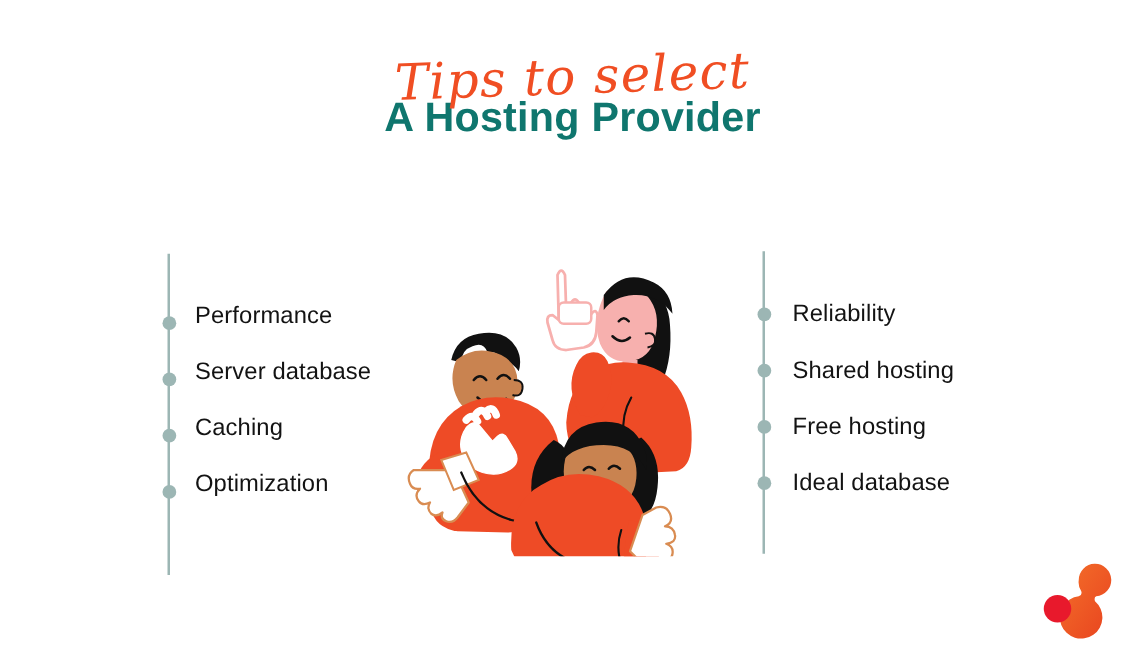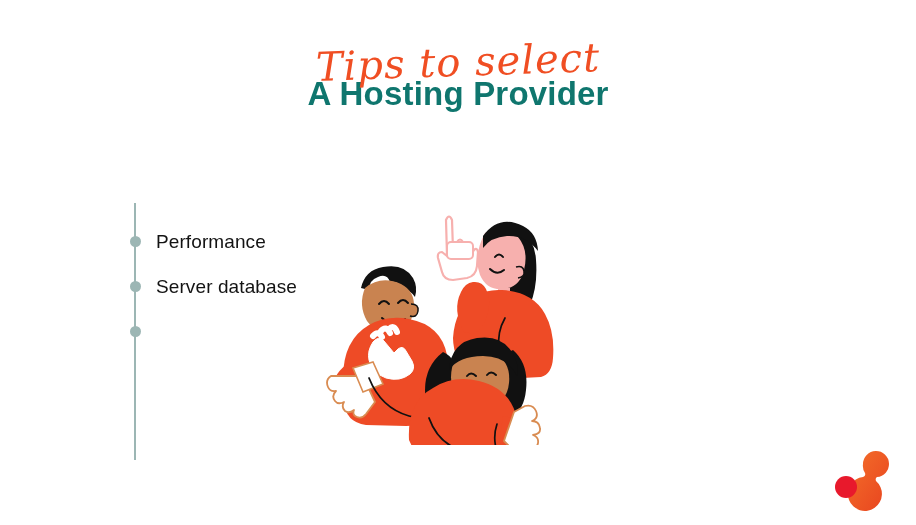--- a/index.html
+++ b/index.html
@@ -96,21 +96,21 @@
     font-size: 19px;
     font-weight: 500;
     color: #131313;
     white-space: nowrap;
     letter-spacing: 0.1px;
   }
   .col-left  .item-label { margin-left: 28px; }
   .col-right .item-label { margin-left: 30px; }
 
   .col-left .items  { padding-top: 16px; }
-  .col-left .item   { height: 45px; }
+  .col-left .item   { height: 45px; align-items: flex-end; }
   .col-right .items { padding-top: 28px; }
   .col-right .item  { height: 45px; }
 
   
   .illustration {
     position: absolute;
     left: 325px;
     top: 210px;
     width: 255px;
     height: 235px;
@@ -143,24 +143,50 @@
       <div class="item">
         <span class="dot"></span>
         <span class="item-label">Performance</span>
       </div>
       <div class="item">
         <span class="dot"></span>
         <span class="item-label">Server database</span>
       </div>
       <div class="item">
         <span class="dot"></span>
+        <span class="item-label">Caching</span>
+      </div>
+      <div class="item">
+        <span class="dot"></span>
+        <span class="item-label">Optimization</span>
       </div>
     </div>
   </div>
 
+  <div class="col col-right">
+    <div class="axis"></div>
+    <div class="items">
+      <div class="item">
+        <span class="dot"></span>
+        <span class="item-label">Reliability</span>
+      </div>
+      <div class="item">
+        <span class="dot"></span>
+        <span class="item-label">Shared hosting</span>
+      </div>
+      <div class="item">
+        <span class="dot"></span>
+        <span class="item-label">Free hosting</span>
+      </div>
+      <div class="item">
+        <span class="dot"></span>
+        <span class="item-label">Ideal database</span>
+      </div>
+    </div>
+  </div>
 
   <div class="illustration">
     <svg width="255" height="235" viewBox="0 0 255 235" xmlns="http://www.w3.org/2000/svg">
 
       <g fill="#ffffff" stroke="#F7B0AE" stroke-width="2.2" stroke-linejoin="round" stroke-linecap="round">
         <path d="M121 10 q3 -7 6 0 l1 30 4 -8 q3 -5 6 0 l0 9 3 -6 q3 -4 5 1 l0 8 3 -4 q3 -3 4 2 l-1 14 q-1 10 -10 12 l-14 2 q-9 0 -11 -8 l-4 -14 q-1 -6 4 -6 l5 4 z"></path>
       </g>
 
       <path d="M196 22 q14 8 15 28 q2 26 -6 45 q-5 12 -16 13 q-9 1 -12 -9 q-4 -17 -2 -43 q2 -28 21 -34z" fill="#111111"></path>
 

